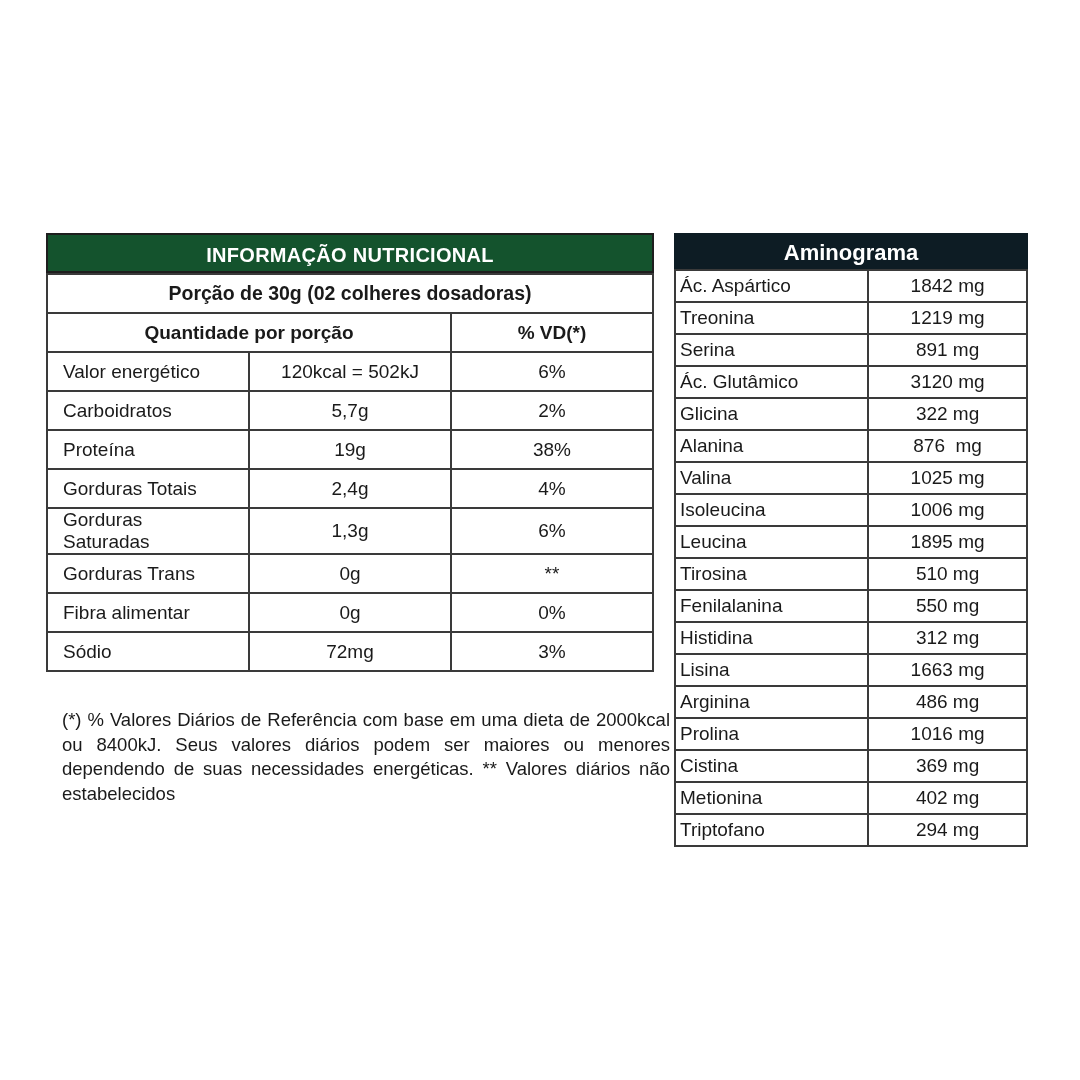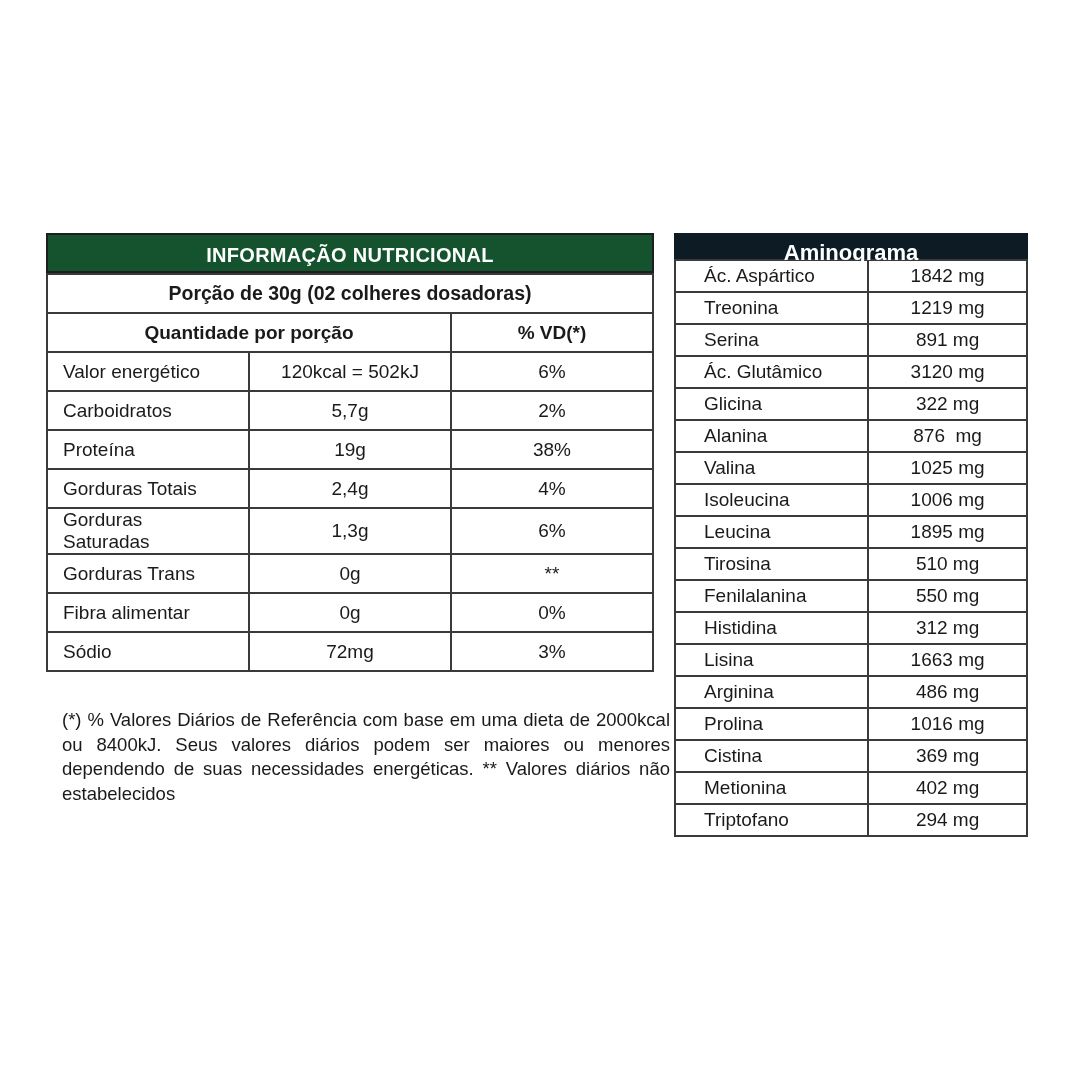--- a/index.html
+++ b/index.html
@@ -73,42 +73,42 @@
   
   #amino-panel {
     position: absolute;
     left: 674px;
     top: 233px;
     width: 354px;
   }
   .amino-header {
     background: #0d1c24;
     color: #ffffff;
-    height: 26px;
+    height: 36px;
     line-height: 36px;
     text-align: center;
     font-weight: bold;
     font-size: 22px;
     border: 2px solid #0d1c24;
     box-sizing: border-box;
   }
   .amino-table {
     border-collapse: collapse;
     width: 100%;
     table-layout: fixed;
   }
   .amino-table td {
     border: 2px solid #3a3a3a;
     height: 32px;
     font-size: 19px;
     box-sizing: border-box;
   }
   .amino-name {
     text-align: left;
-    padding-left: 28px;
+    padding-left: 4px;
     width: 180px;
   }
   .amino-value {
     text-align: center;
     width: 148px;
     white-space: pre;
   }
 </style>
 </head>
 <body>

